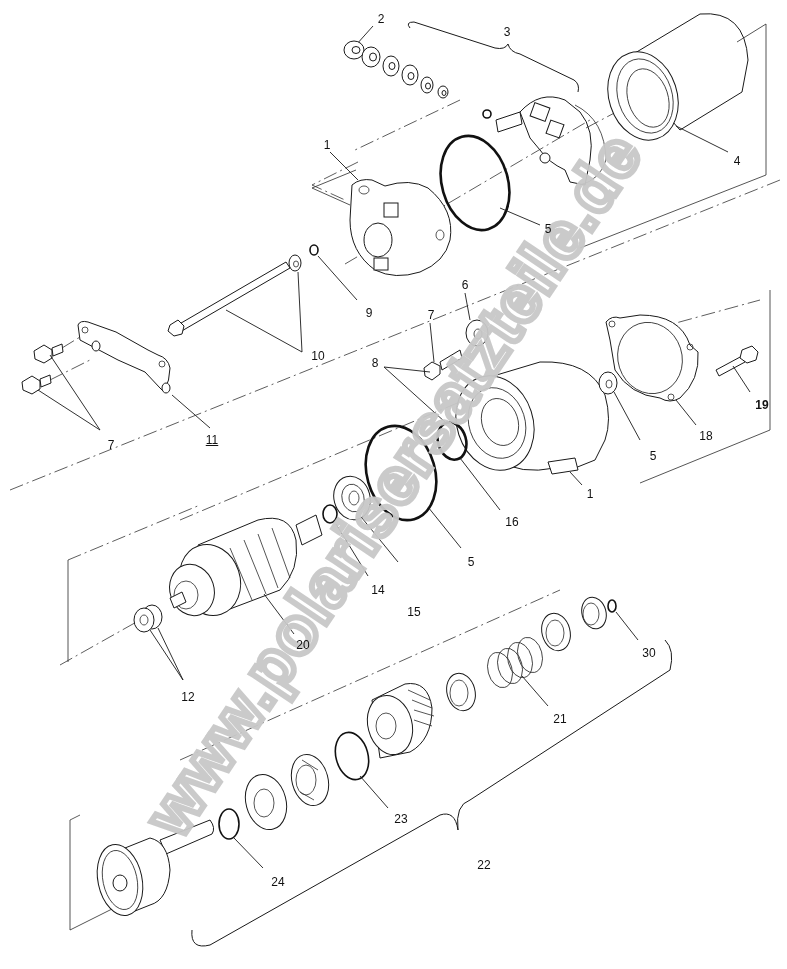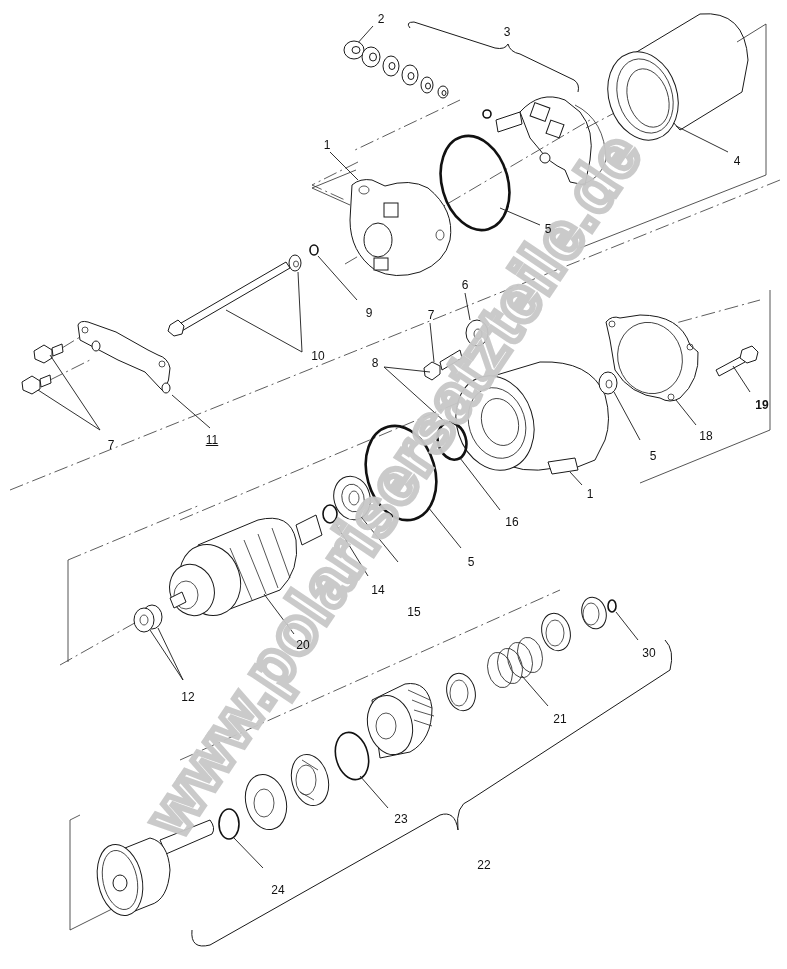--- a/index.html
+++ b/index.html
@@ -286,14 +286,14 @@
     <div class="callout" style="left: 512px; top: 522px;">16</div>
     <div class="callout" style="left: 471px; top: 562px;">5</div>
     <div class="callout" style="left: 414px; top: 612px;">15</div>
     <div class="callout" style="left: 378px; top: 590px;">14</div>
     <div class="callout" style="left: 303px; top: 645px;">20</div>
     <div class="callout" style="left: 649px; top: 653px;">30</div>
     <div class="callout" style="left: 188px; top: 697px;">12</div>
     <div class="callout" style="left: 560px; top: 719px;">21</div>
     <div class="callout" style="left: 401px; top: 819px;">23</div>
     <div class="callout" style="left: 484px; top: 865px;">22</div>
-    <div class="callout" style="left: 278px; top: 882px; margin-top: 8px;">24</div>
+    <div class="callout" style="left: 278px; top: 882px;">24</div>
   </div>
 
 </body></html>

